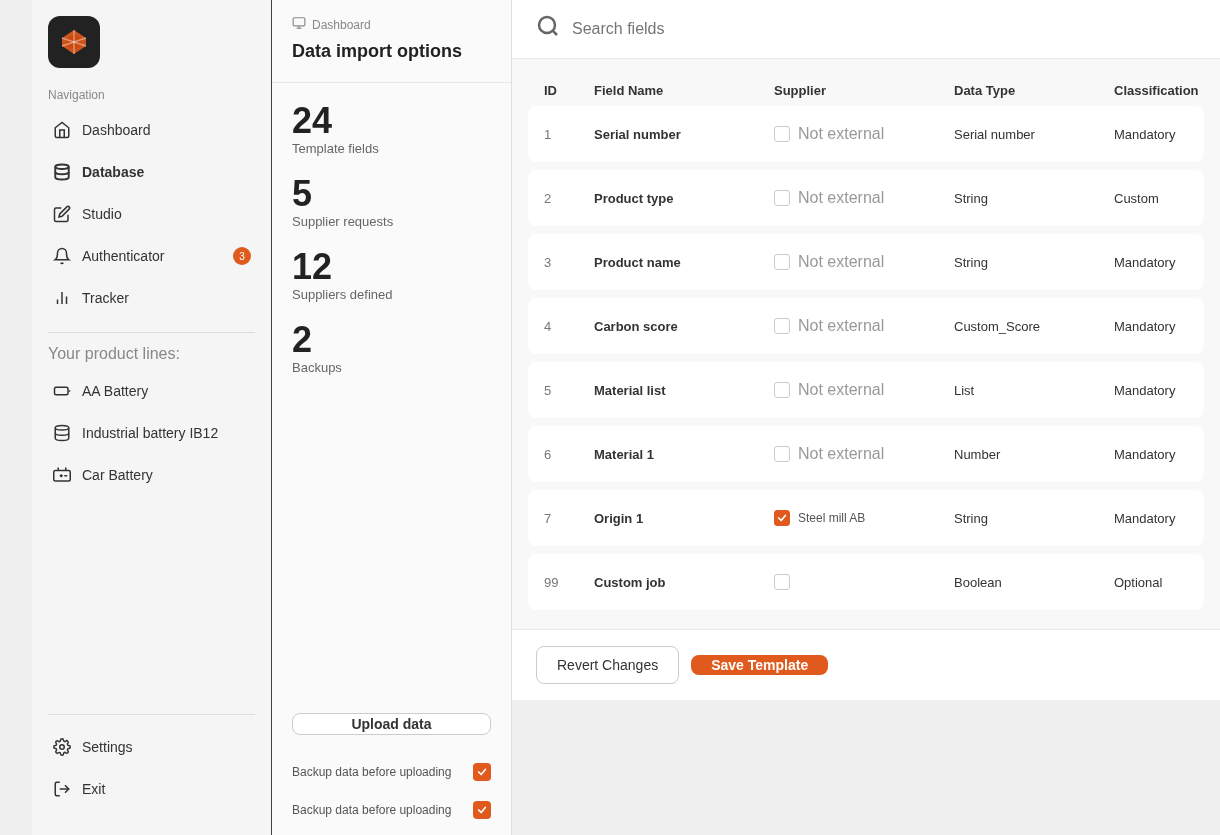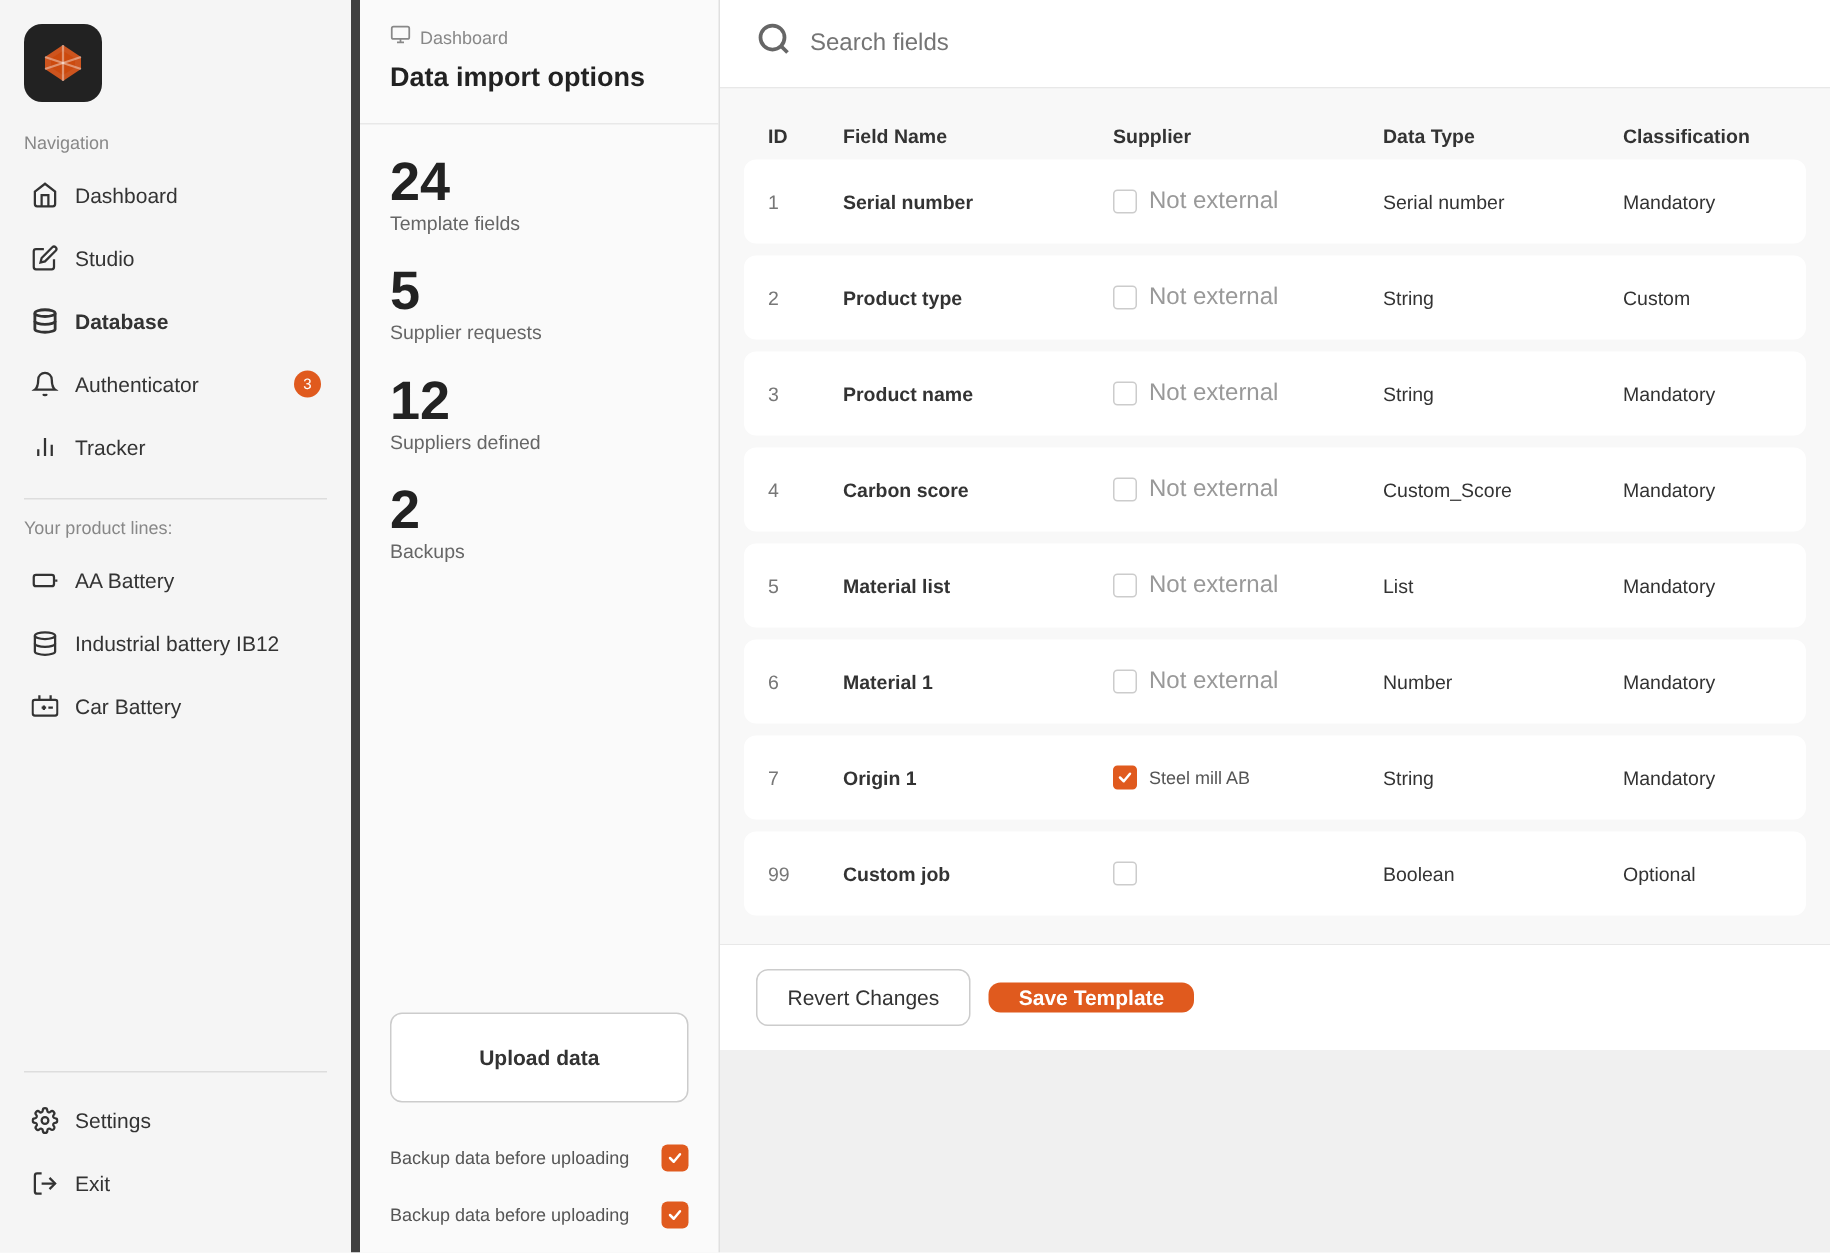--- a/index.html
+++ b/index.html
@@ -6,22 +6,23 @@
     body { font-family: -apple-system, BlinkMacSystemFont, 'Segoe UI', sans-serif; background: #f0f0f0; display: flex; width: 1220px; height: 835px; overflow: hidden; }
 
     
     .sidebar {
       width: 240px;
       min-width: 240px;
       background: #f5f5f5;
       display: flex;
       flex-direction: column;
       padding: 16px 0;
-      border-right: 6px solid #404040;
+      border-right: 1px solid #404040;
       height: 835px;
+      margin-left: 32px;
     }
     .sidebar-logo {
       width: 52px; height: 52px;
       background: #222;
       border-radius: 12px;
       margin: 0 16px 20px 16px;
       display: flex; align-items: center; justify-content: center;
       flex-shrink: 0;
     }
     .sidebar-logo svg { width: 32px; height: 32px; }
@@ -35,21 +36,21 @@
       font-size: 14px; color: #333; margin-bottom: 2px;
     }
     .sidebar-item.active { font-weight: 700; }
     .sidebar-item-icon { width: 20px; height: 20px; display: flex; align-items: center; justify-content: center; flex-shrink: 0; }
     .badge {
       background: #e05a1e; color: white; border-radius: 50%;
       width: 18px; height: 18px; font-size: 10px; display: flex; align-items: center; justify-content: center;
       margin-left: auto;
     }
     .sidebar-divider { border: none; border-top: 1px solid #ddd; margin: 12px 16px; }
-    .product-lines-label { font-size: 12px; color: #888; padding: 0 16px 8px 16px; font-weight: 500; }
+    .product-lines-label { font-size: 16px; color: #888; padding: 0 16px 8px 16px; font-weight: 500; }
     .sidebar-bottom { padding: 0 8px 8px 8px; }
 
     
     .middle-panel {
       width: 240px; min-width: 240px;
       background: #fafafa;
       border-right: 1px solid #e0e0e0;
       display: flex; flex-direction: column;
       height: 835px;
     }
@@ -61,21 +62,21 @@
       display: flex; align-items: center; gap: 6px;
       font-size: 12px; color: #888; margin-bottom: 8px;
     }
     .middle-title { font-size: 18px; font-weight: 700; color: #222; }
     .stats-area { padding: 20px; display: flex; flex-direction: column; gap: 20px; flex: 1; }
     .stat-item { }
     .stat-number { font-size: 36px; font-weight: 700; color: #222; line-height: 1; }
     .stat-label { font-size: 13px; color: #666; margin-top: 2px; }
     .upload-area { padding: 0 20px 16px 20px; }
     .upload-btn {
-      width: 100%; padding: 21px; background: white; border: 1.5px solid #ccc;
+      width: 100%; padding: 2px; background: white; border: 1.5px solid #ccc;
       border-radius: 8px; font-size: 14px; font-weight: 600; color: #333;
       cursor: pointer; text-align: center;
     }
     .backup-options { padding: 12px 20px 16px 20px; display: flex; flex-direction: column; gap: 20px; }
     .backup-row { display: flex; align-items: center; justify-content: space-between; font-size: 12px; color: #555; }
     .checkbox-orange {
       width: 18px; height: 18px; background: #e05a1e; border-radius: 4px;
       display: flex; align-items: center; justify-content: center; flex-shrink: 0;
     }
 
@@ -164,38 +165,38 @@
   <div class="sidebar-nav">
     <div class="sidebar-item">
       <span class="sidebar-item-icon">
         <svg width="18" height="18" viewBox="0 0 24 24" fill="none" stroke="currentColor" stroke-width="2">
             <path d="M3 9l9-7 9 7v11a2 2 0 01-2 2H5a2 2 0 01-2-2z"></path>
             <polyline points="9 22 9 12 15 12 15 22"></polyline>
           </svg>
       </span>
       <span>Dashboard</span>
     </div>
-    <div class="sidebar-item">
-      <span class="sidebar-item-icon">
-        <svg width="18" height="18" viewBox="0 0 24 24" fill="none" stroke="currentColor" stroke-width="2">
-            <path d="M11 4H4a2 2 0 00-2 2v14a2 2 0 002 2h14a2 2 0 002-2v-7"></path>
-            <path d="M18.5 2.5a2.121 2.121 0 013 3L12 15l-4 1 1-4 9.5-9.5z"></path>
-          </svg>
-      </span>
-      <span>Studio</span>
-    </div>
     <div class="sidebar-item active">
       <span class="sidebar-item-icon">
         <svg width="18" height="18" viewBox="0 0 24 24" fill="none" stroke="currentColor" stroke-width="2.5">
             <ellipse cx="12" cy="5" rx="9" ry="3"></ellipse>
             <path d="M21 12c0 1.66-4 3-9 3s-9-1.34-9-3"></path>
             <path d="M3 5v14c0 1.66 4 3 9 3s9-1.34 9-3V5"></path>
           </svg>
       </span>
       <span>Database</span>
+    </div>
+    <div class="sidebar-item">
+      <span class="sidebar-item-icon">
+        <svg width="18" height="18" viewBox="0 0 24 24" fill="none" stroke="currentColor" stroke-width="2">
+            <path d="M11 4H4a2 2 0 00-2 2v14a2 2 0 002 2h14a2 2 0 002-2v-7"></path>
+            <path d="M18.5 2.5a2.121 2.121 0 013 3L12 15l-4 1 1-4 9.5-9.5z"></path>
+          </svg>
+      </span>
+      <span>Studio</span>
     </div>
     <div class="sidebar-item">
       <span class="sidebar-item-icon">
         <svg width="18" height="18" viewBox="0 0 24 24" fill="none" stroke="currentColor" stroke-width="2">
             <path d="M18 8A6 6 0 006 8c0 7-3 9-3 9h18s-3-2-3-9"></path>
             <path d="M13.73 21a2 2 0 01-3.46 0"></path>
           </svg>
       </span>
       <span>Authenticator</span>
       <span class="badge">3</span>

